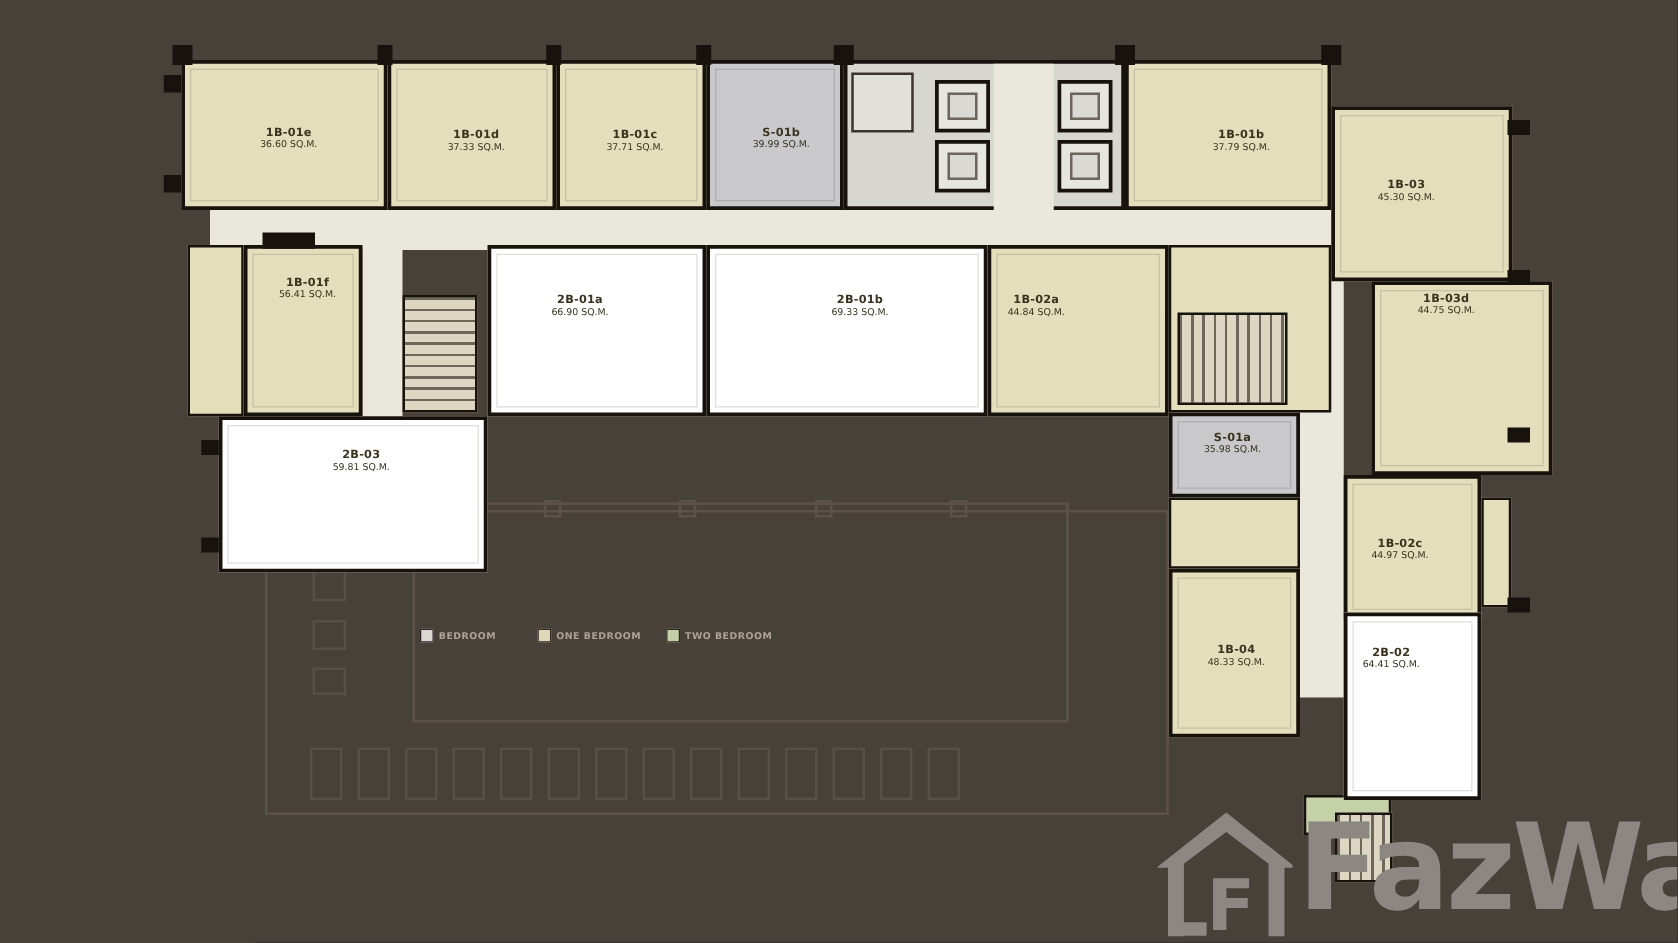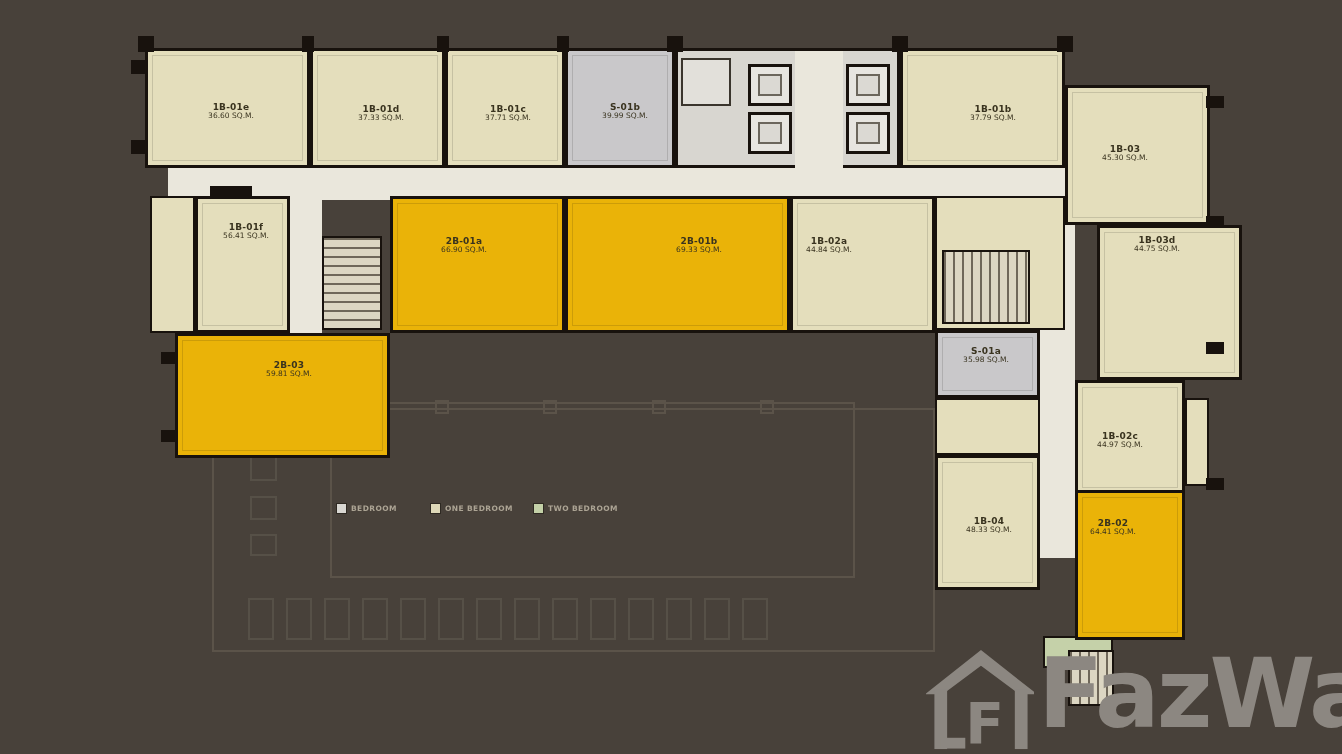--- a/index.html
+++ b/index.html
@@ -5,21 +5,21 @@
   html,body{margin:0;padding:0;background:#2e2925;}
   #stage{
     position:relative;width:1342px;height:754px;overflow:hidden;
     background:#48413A;
     font-family:"DejaVu Sans",sans-serif;
   }
   .abs{position:absolute;box-sizing:border-box;}
   
   .unit{position:absolute;box-sizing:border-box;border:3px solid #18120D;}
   .t-one_bedroom{background:#E4DEBC;}
-  .t-two_bedroom{background:#eab308;}
+  .t-two_bedroom{background:#ffffff;}
   .t-studio{background:#C9C8CA;}
   .unit::after{content:"";position:absolute;inset:4px;border:1px solid rgba(24,18,13,.14);pointer-events:none;}
   .u-label{position:absolute;transform:translate(-50%,-50%);text-align:center;color:#39331F;white-space:nowrap;z-index:5;}
   .u-id{display:block;font-size:9px;font-weight:700;line-height:1.15;letter-spacing:.2px;}
   .u-area{display:block;font-size:7.5px;font-weight:400;line-height:1.1;}
   .corridor{background:#EAE7DC;}
   .core{background:#D8D6D0;border:3px solid #18120D;}
   .lobby{background:#EAE7DC;}
   .mroom{background:#E2E0DA;border:2px solid #3A352D;}
   .shaft{background:#E7E5E0;border:3px solid #18120D;}
@@ -149,21 +149,21 @@
           <span class="u-area">56.41 SQ.M.</span>
         </div>
       </div>
       <div class="abs unit t-two_bedroom" style="left: 390px; top: 196px; width: 175px; height: 137px;">
         <div class="u-label" style="left: 71px; top: 46px;">
           <span class="u-id">2B-01a</span>
           <span class="u-area">66.90 SQ.M.</span>
         </div>
       </div>
       <div class="abs unit t-two_bedroom" style="left: 565px; top: 196px; width: 225px; height: 137px;">
-        <div class="u-label" style="left: 131px; top: 46px;">
+        <div class="u-label" style="left: 120px; top: 46px;">
           <span class="u-id">2B-01b</span>
           <span class="u-area">69.33 SQ.M.</span>
         </div>
       </div>
       <div class="abs unit t-one_bedroom" style="left: 790px; top: 196px; width: 145px; height: 137px;">
         <div class="u-label" style="left: 36px; top: 46px;">
           <span class="u-id">1B-02a</span>
           <span class="u-area">44.84 SQ.M.</span>
         </div>
       </div>

